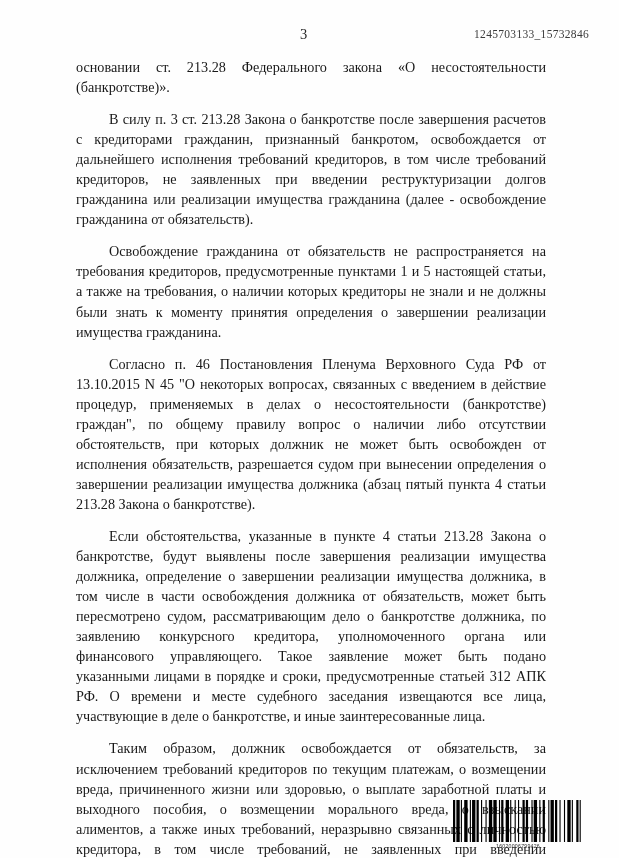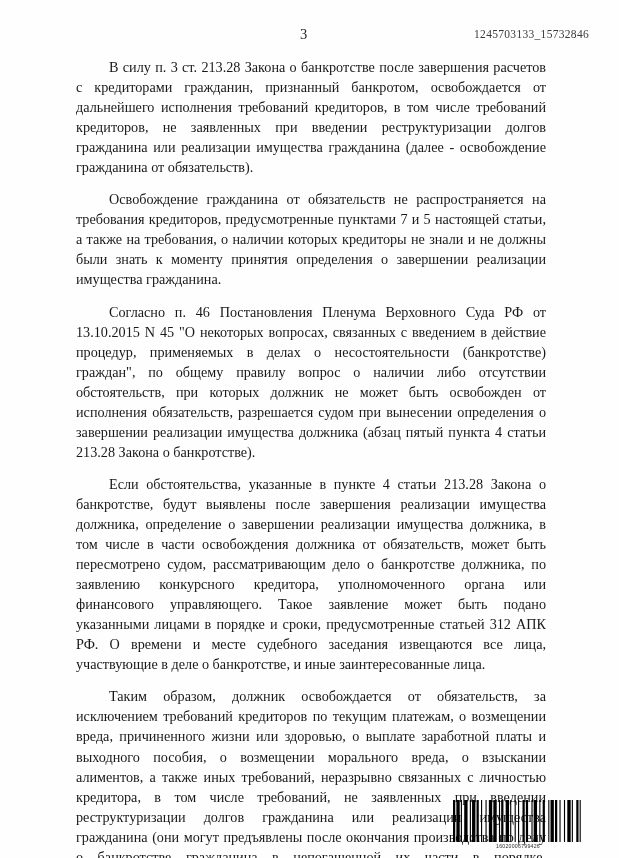--- a/index.html
+++ b/index.html
@@ -92,22 +92,23 @@
 <body>
 
 <div class="page">
 
   <div class="header">
     <div class="page-number">3</div>
     <div class="doc-id">1245703133_15732846</div>
   </div>
 
   <div class="body-text">
+    <p class="para">основании ст. 213.28 Федерального закона «О несостоятельности (банкротстве)».</p>
     <p class="para indent">В силу п. 3 ст. 213.28 Закона о банкротстве после завершения расчетов с кредиторами гражданин, признанный банкротом, освобождается от дальнейшего исполнения требований кредиторов, в том числе требований кредиторов, не заявленных при введении реструктуризации долгов гражданина или реализации имущества гражданина (далее - освобождение гражданина от обязательств).</p>
-    <p class="para indent">Освобождение гражданина от обязательств не распространяется на требования кредиторов, предусмотренные пунктами 7 и 5 настоящей статьи, а также на требования, о наличии которых кредиторы не знали и не должны были знать к моменту принятия определения о завершении реализации имущества гражданина.</p>
+    <p class="para indent">Освобождение гражданина от обязательств не распространяется на требования кредиторов, предусмотренные пунктами 1 и 5 настоящей статьи, а также на требования, о наличии которых кредиторы не знали и не должны были знать к моменту принятия определения о завершении реализации имущества гражданина.</p>
     <p class="para indent">Согласно п. 46 Постановления Пленума Верховного Суда РФ от 13.10.2015 N 45 "О некоторых вопросах, связанных с введением в действие процедур, применяемых в делах о несостоятельности (банкротстве) граждан", по общему правилу вопрос о наличии либо отсутствии обстоятельств, при которых должник не может быть освобожден от исполнения обязательств, разрешается судом при вынесении определения о завершении реализации имущества должника (абзац пятый пункта 4 статьи 213.28 Закона о банкротстве).</p>
     <p class="para indent">Если обстоятельства, указанные в пункте 4 статьи 213.28 Закона о банкротстве, будут выявлены после завершения реализации имущества должника, определение о завершении реализации имущества должника, в том числе в части освобождения должника от обязательств, может быть пересмотрено судом, рассматривающим дело о банкротстве должника, по заявлению конкурсного кредитора, уполномоченного органа или финансового управляющего. Такое заявление может быть подано указанными лицами в порядке и сроки, предусмотренные статьей 312 АПК РФ. О времени и месте судебного заседания извещаются все лица, участвующие в деле о банкротстве, и иные заинтересованные лица.</p>
     <p class="para indent">Таким образом, должник освобождается от обязательств, за исключением требований кредиторов по текущим платежам, о возмещении вреда, причиненного жизни или здоровью, о выплате заработной платы и выходного пособия, о возмещении морального вреда, о взыскании алиментов, а также иных требований, неразрывно связанных с личностью кредитора, в том числе требований, не заявленных при введении реструктуризации долгов гражданина или реализации имущества гражданина (они могут предъявлены после окончания производства по делу о банкротстве гражданина в непогашенной их части в порядке, установленном законодательством Российской Федерации),</p>
   </div>
 
   <div class="barcode-wrap">
     <svg class="barcode" viewBox="0 0 130 42" preserveAspectRatio="none">
       <g id="barcode-bars" fill="#000000">
           <rect x="0.000" y="0" width="2.241" height="42"></rect>
           <rect x="3.362" y="0" width="3.362" height="42"></rect>

